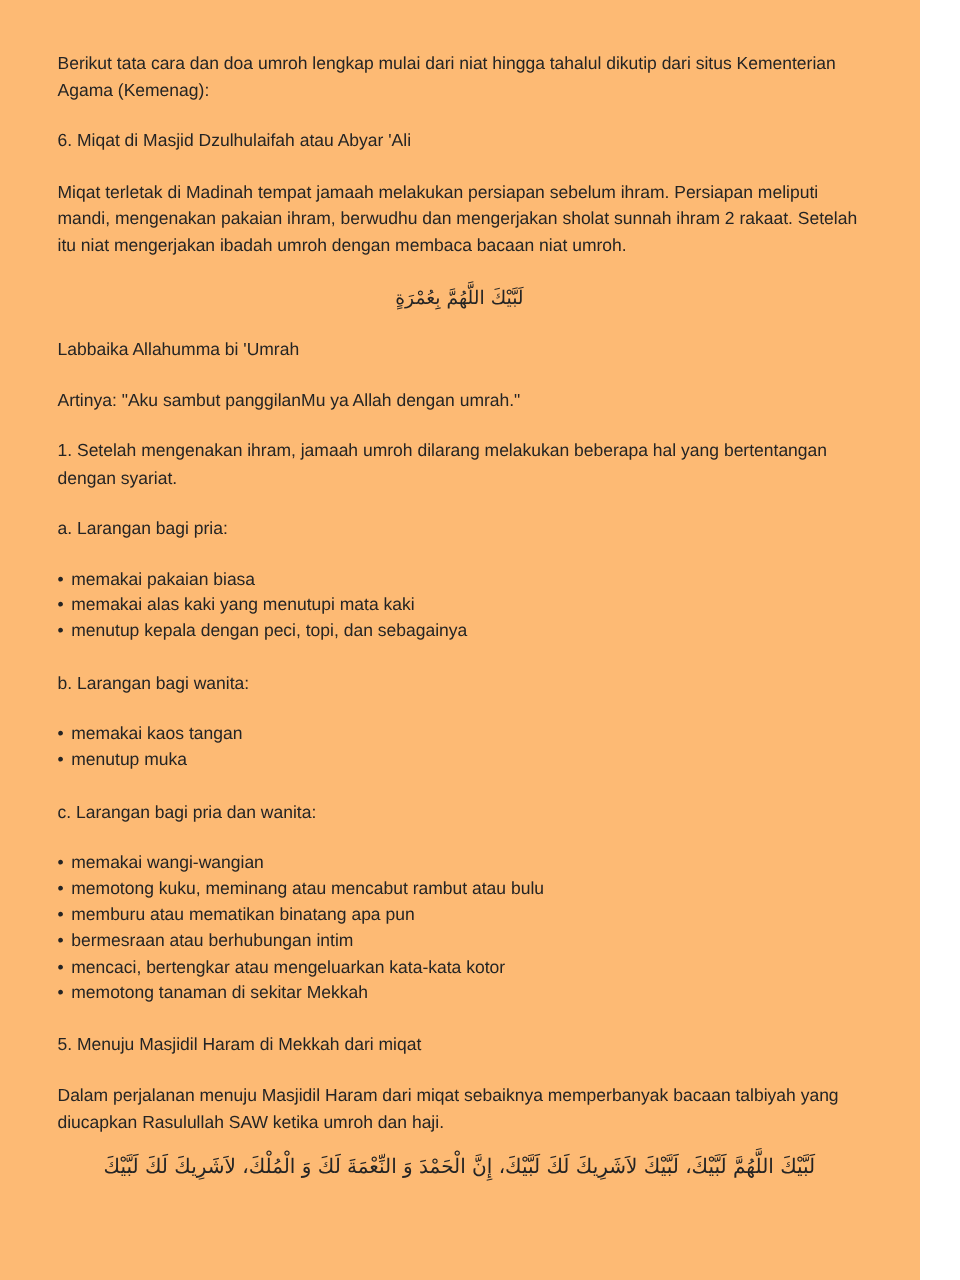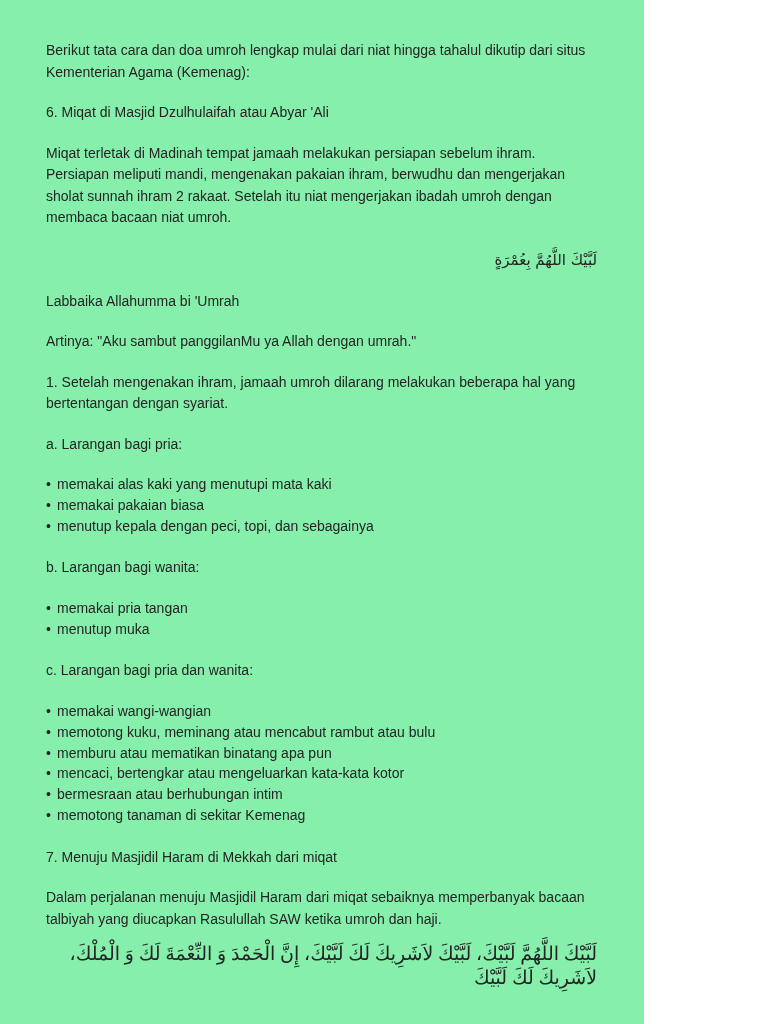--- a/index.html
+++ b/index.html
@@ -1,38 +1,38 @@
 <!DOCTYPE html>
 <html><head>
 <meta charset="utf-8">
 <style>
   html, body { margin: 0; padding: 0; background: #ffffff; }
   .page {
     position: relative;
-    width: 644px;
+    width: 736px;
     height: 1024px;
-    background: #86efac;
+    background: #fdba74;
     box-sizing: border-box;
     padding: 40px 47px 0 46px;
     font-family: "Liberation Sans", sans-serif;
     font-size: 14px;
     line-height: 21.5px;
     color: #242424;
     overflow: hidden;
   }
   .page p { margin: 0 0 19px 0; }
   .arabic {
     font-family: "DejaVu Sans", sans-serif;
     font-size: 15px;
     line-height: 24px;
     direction: rtl;
-    text-align: right;
+    text-align: center;
     unicode-bidi: plaintext;
   }
-  .arabic.small { font-size: 19px; font-family: Liberation Serif, serif; }
+  .arabic.small { font-size: 16px; }
   .blist {
     list-style: none;
     margin: 0 0 21px 0;
     padding: 0;
   }
   .blist li { line-height: 20.8px; }
   .blt { display: inline-block; width: 11px; }
   .mt-x { margin-top: 10px; }
   .mb-s { margin-bottom: 12px !important; }
 </style>
@@ -51,42 +51,42 @@
 
   <p>Labbaika Allahumma bi 'Umrah</p>
 
   <p>Artinya: "Aku sambut panggilanMu ya Allah dengan umrah."</p>
 
   <p>1. Setelah mengenakan ihram, jamaah umroh dilarang melakukan beberapa hal yang bertentangan dengan syariat.</p>
 
   <p>a. Larangan bagi pria:</p>
 
   <ul class="blist">
+    <li><span class="blt">•</span><span>memakai pakaian biasa</span></li>
     <li><span class="blt">•</span><span>memakai alas kaki yang menutupi mata kaki</span></li>
-    <li><span class="blt">•</span><span>memakai pakaian biasa</span></li>
     <li><span class="blt">•</span><span>menutup kepala dengan peci, topi, dan sebagainya</span></li>
   </ul>
 
   <p>b. Larangan bagi wanita:</p>
 
   <ul class="blist">
-    <li><span class="blt">•</span><span>memakai pria tangan</span></li>
+    <li><span class="blt">•</span><span>memakai kaos tangan</span></li>
     <li><span class="blt">•</span><span>menutup muka</span></li>
   </ul>
 
   <p>c. Larangan bagi pria dan wanita:</p>
 
   <ul class="blist">
     <li><span class="blt">•</span><span>memakai wangi-wangian</span></li>
     <li><span class="blt">•</span><span>memotong kuku, meminang atau mencabut rambut atau bulu</span></li>
     <li><span class="blt">•</span><span>memburu atau mematikan binatang apa pun</span></li>
+    <li><span class="blt">•</span><span>bermesraan atau berhubungan intim</span></li>
     <li><span class="blt">•</span><span>mencaci, bertengkar atau mengeluarkan kata-kata kotor</span></li>
-    <li><span class="blt">•</span><span>bermesraan atau berhubungan intim</span></li>
-    <li><span class="blt">•</span><span>memotong tanaman di sekitar Kemenag</span></li>
+    <li><span class="blt">•</span><span>memotong tanaman di sekitar Mekkah</span></li>
   </ul>
 
-  <p class="mt-x">7. Menuju Masjidil Haram di Mekkah dari miqat</p>
+  <p class="mt-x">5. Menuju Masjidil Haram di Mekkah dari miqat</p>
 
   <p class="mb-s">Dalam perjalanan menuju Masjidil Haram dari miqat sebaiknya memperbanyak bacaan talbiyah yang diucapkan Rasulullah SAW ketika umroh dan haji.</p>
 
   <p class="arabic small">لَبَّيْكَ اللَّهُمَّ لَبَّيْكَ، لَبَّيْكَ لاَشَرِيكَ لَكَ لَبَّيْكَ، إِنَّ الْحَمْدَ وَ النِّعْمَةَ لَكَ وَ الْمُلْكَ، لاَشَرِيكَ لَكَ لَبَّيْكَ</p>
 
 </div>
 
 </body></html>

